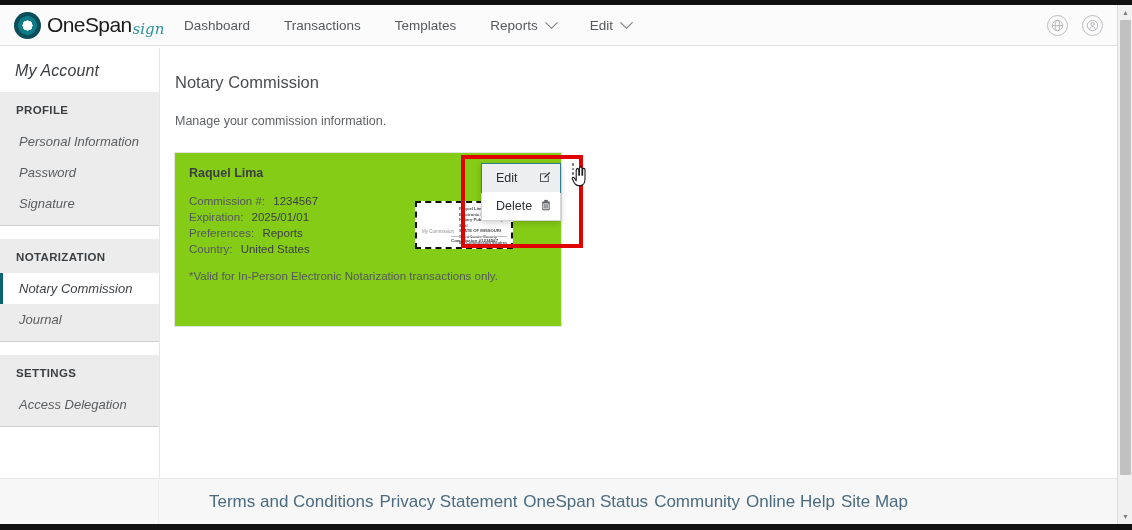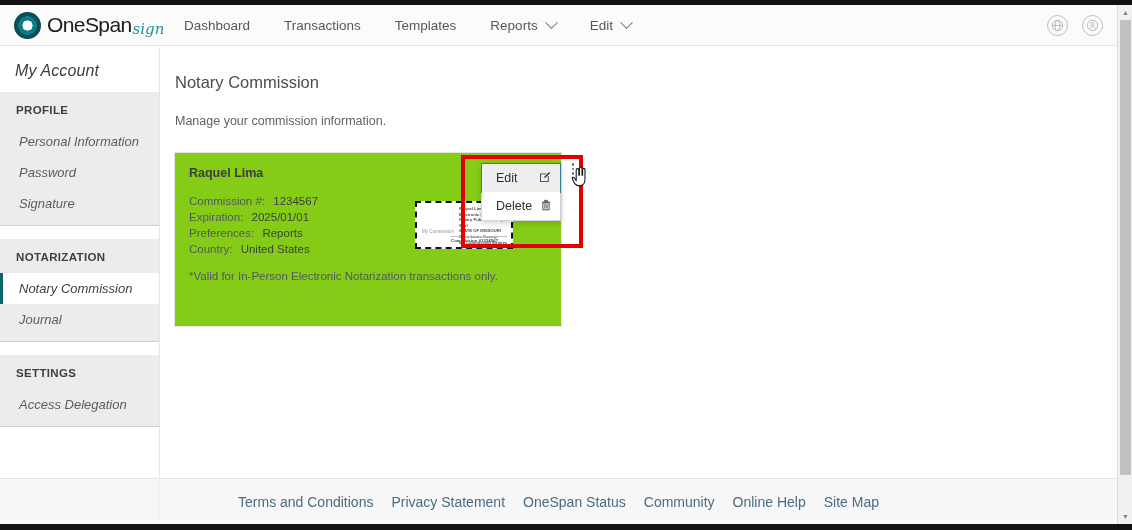--- a/index.html
+++ b/index.html
@@ -200,21 +200,21 @@
   
   .footer {
     position: absolute; top: 473px; left: 0;
     width: 1117px; height: 46px;
     background: #f7f7f7;
     border-top: 1px solid #e6e6e6;
     display: flex; align-items: center; justify-content: center;
   }
   .footer .sep { width: 159px; height: 46px; position:absolute; left:0; top:0; border-right:1px solid #ededed; }
   .flink {
-    font-size: 14px; color: #4a6b80; margin: 0 9px; cursor: pointer; text-decoration: none;
+    font-size: 17px; color: #4a6b80; margin: 0 3px; cursor: pointer; text-decoration: none;
   }
 
   
   .scrollbar {
     position: absolute; top: 0; right: 0;
     width: 15px; height: 519px;
     background: #f1f1f1; border-left: 1px solid #dcdcdc;
   }
   .sb-arrow {
     width: 15px; height: 15px; display:flex; align-items:center; justify-content:center;

